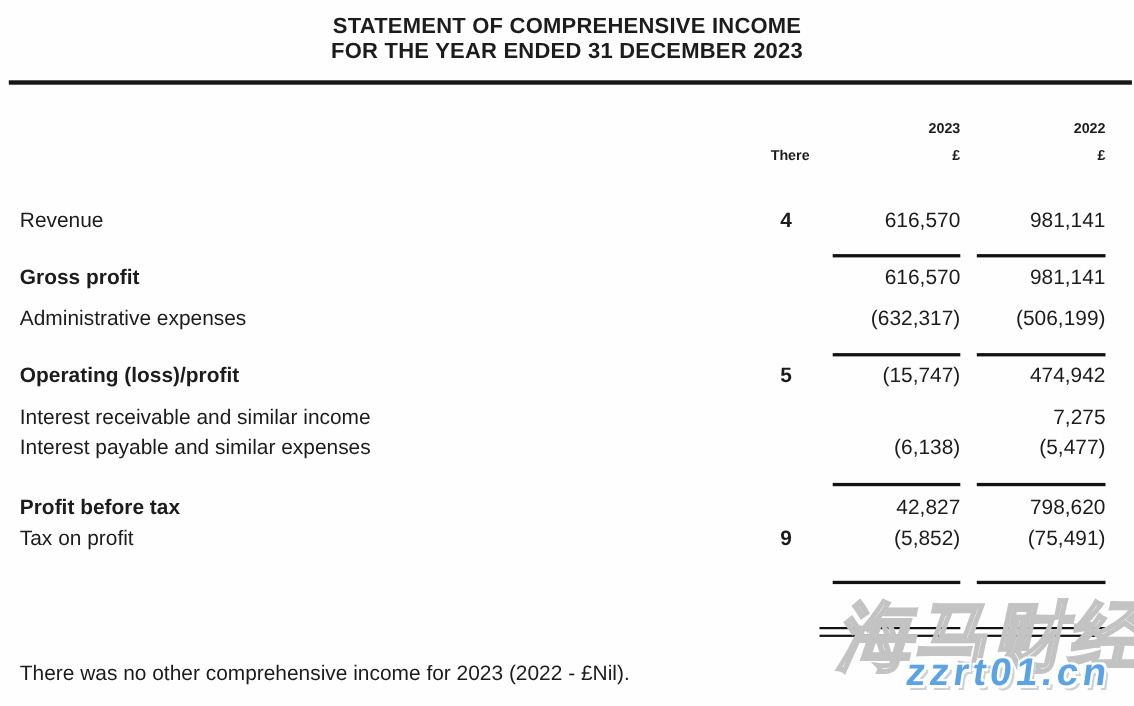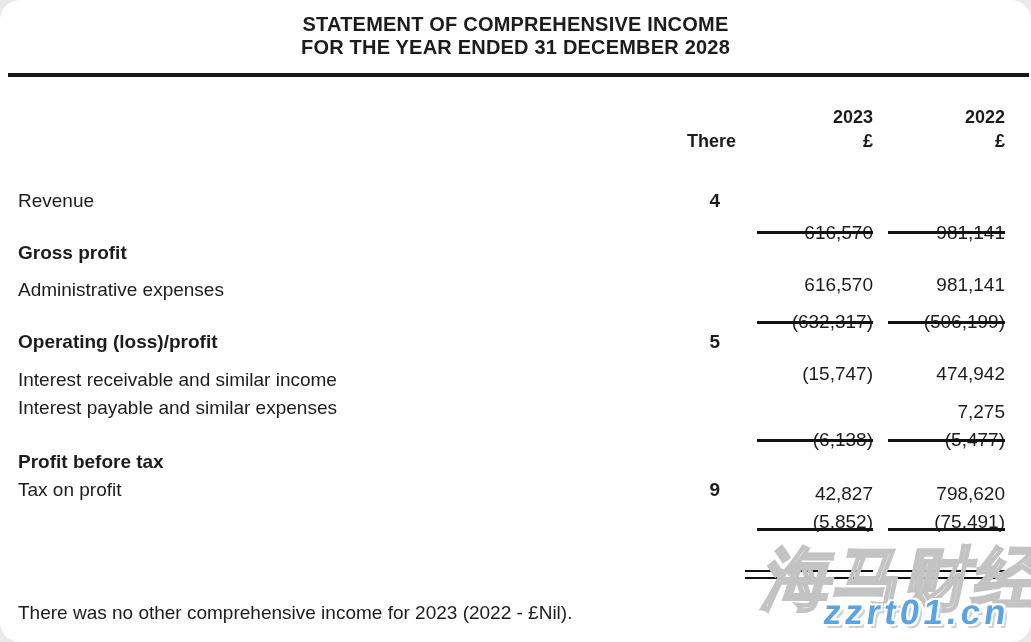--- a/index.html
+++ b/index.html
@@ -1,34 +1,34 @@
 <!DOCTYPE html>
 <html><head>
 <meta charset="utf-8">
 <style>
   html,body{margin:0;padding:0;background:#e9e9e9;}
   .page{
     position:relative;width:1031px;height:642px;background:#fefefe;
     font-family:"Liberation Sans","DejaVu Sans",sans-serif;color:#1c1c1c;
-    overflow:hidden;margin:0 auto;border-radius:20px;
+    overflow:hidden;margin:0 auto;
   }
   .doc-title{position:absolute;top:13px;left:0;width:100%;text-align:center;
     font-weight:bold;font-size:20px;line-height:23px;letter-spacing:.2px;}
   .full-rule{position:absolute;top:73px;left:8px;width:1021px;height:0;
     border-top:4px solid #161616;}
   .bold{font-weight:bold;}
-  .cell{position:absolute;font-size:18px;line-height:20px;white-space:nowrap;}
+  .cell{position:absolute;font-size:13px;line-height:20px;white-space:nowrap;}
   .note-col{left:620px;width:100px;text-align:right;}
   .note-hdr{left:620px;width:116px;text-align:right;}
   .c1{left:733px;width:140px;text-align:right;}
   .c2{left:865px;width:140px;text-align:right;}
   .row{position:absolute;left:0;width:100%;height:22px;}
   .row .label{position:absolute;left:18px;font-size:19px;line-height:20px;white-space:nowrap;}
   .row .note{position:absolute;font-size:19px;line-height:20px;font-weight:bold;}
-  .row .v{position:absolute;font-size:19px;line-height:20px;margin-top:32px;}
+  .row .v{position:absolute;font-size:19px;line-height:20px;}
   .colline{position:absolute;height:0;border-top:3px solid #121212;}
   .l-c1{left:757px;width:116px;}
   .l-c2{left:888px;width:117px;}
   .dbl{position:absolute;height:5px;border-top:2px solid #121212;border-bottom:2px solid #121212;}
   .d-c1{left:745px;width:128px;}
   .d-c2{left:884px;width:121px;}
   .footnote{position:absolute;top:602px;left:18px;font-size:19px;white-space:nowrap;text-align:right;}
   .wm-cn{
     position:absolute;left:766px;top:534px;font-size:68px;font-weight:bold;
     white-space:nowrap;letter-spacing:2px;color:transparent;
@@ -41,21 +41,21 @@
                 2px 2px 0 #ffffff,4px 4px 0 #ccd2d8;z-index:6;
   }
 </style>
 </head>
 <body>
 
 <div class="page">
 
   <header class="doc-title">
     <div>STATEMENT OF COMPREHENSIVE INCOME</div>
-    <div>FOR THE YEAR ENDED 31 DECEMBER 2028</div>
+    <div>FOR THE YEAR ENDED 31 DECEMBER 2023</div>
   </header>
 
   <div class="full-rule"></div>
 
   <div class="cell bold c1" style="top:107px">2023</div>
   <div class="cell bold c2" style="top:107px">2022</div>
   <div class="cell bold note-hdr" style="top:131px">There</div>
   <div class="cell bold c1" style="top:131px">£</div>
   <div class="cell bold c2" style="top:131px">£</div>
 

